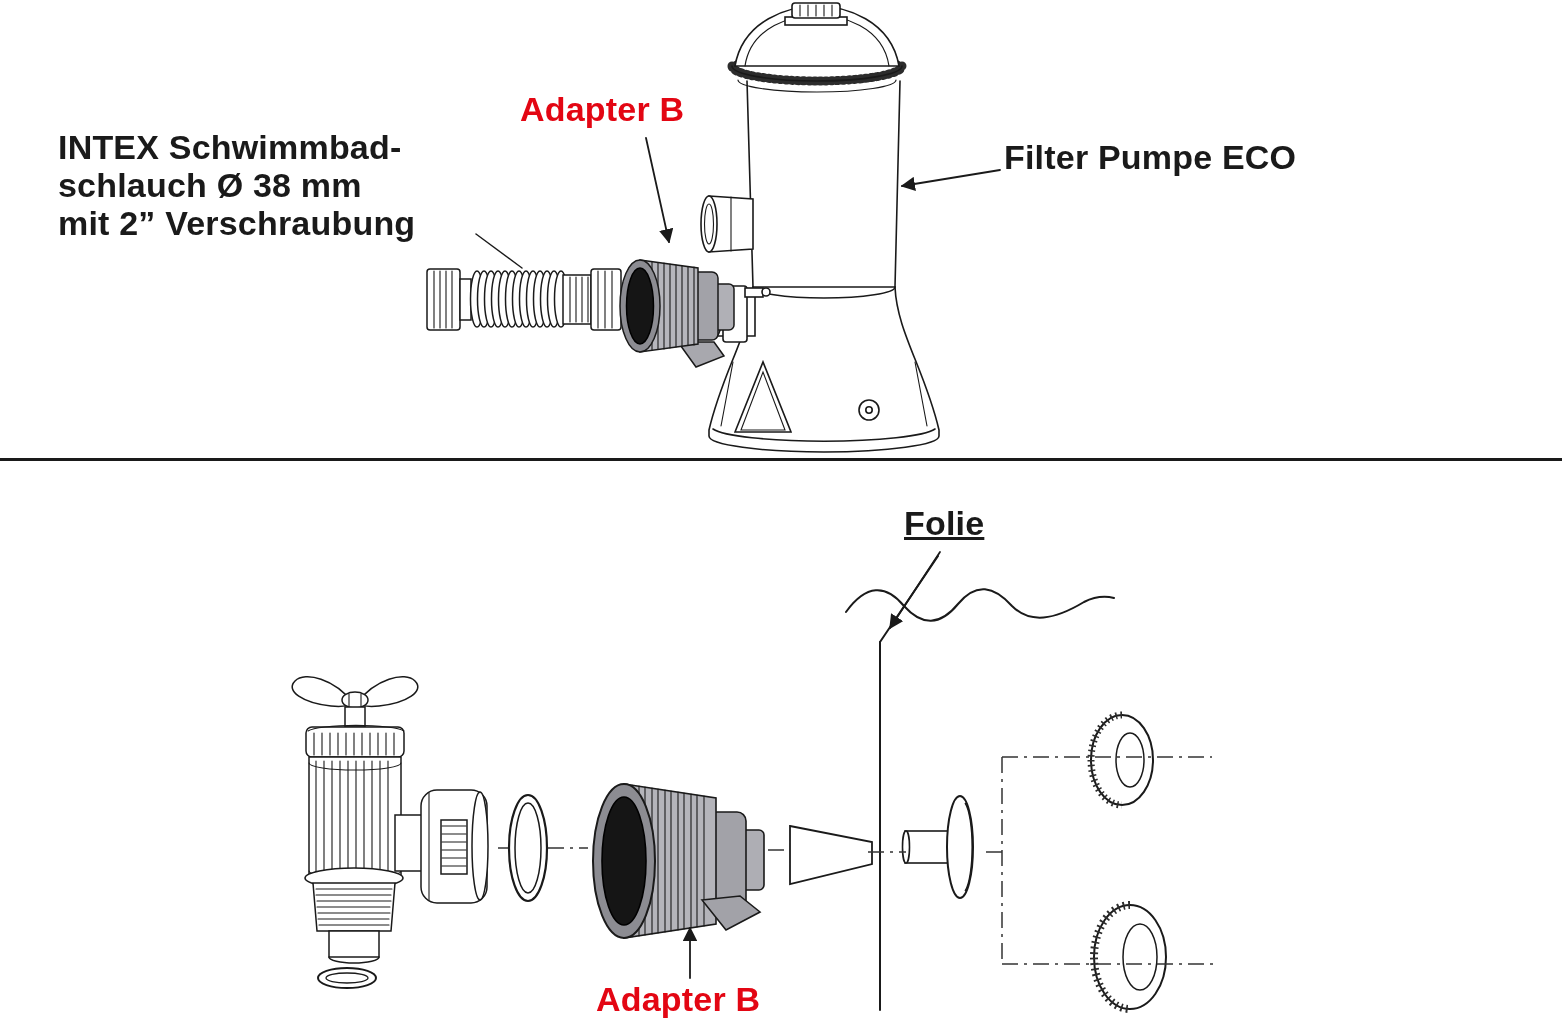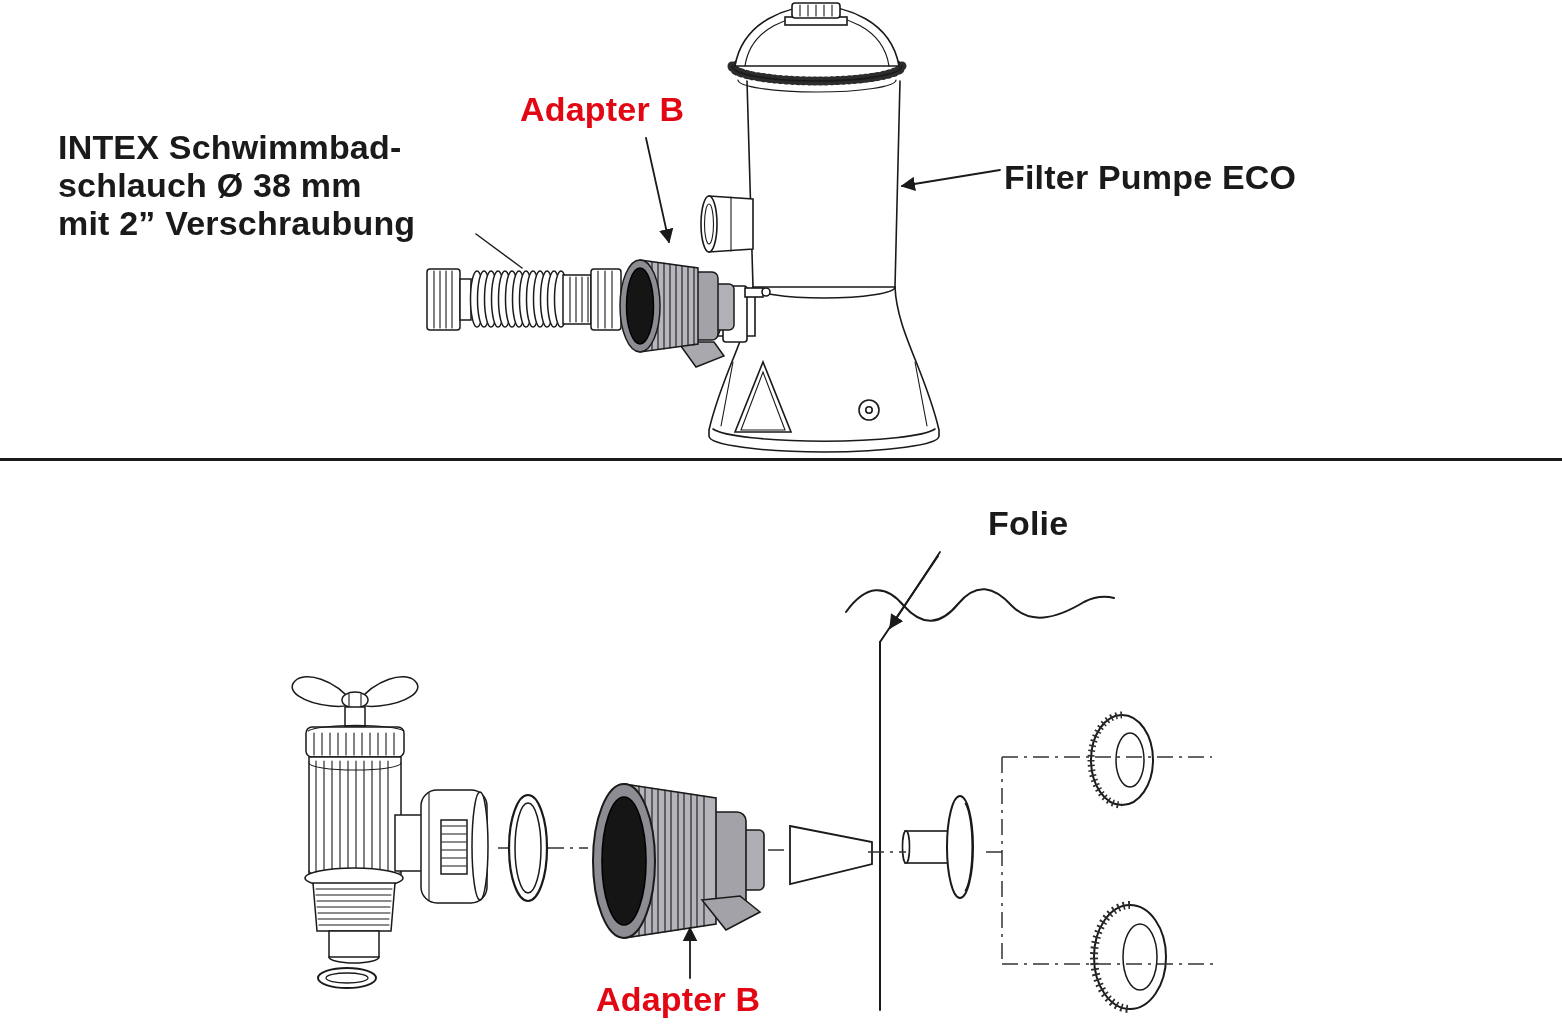--- a/index.html
+++ b/index.html
@@ -20,23 +20,23 @@
 </style>
 </head>
 <body>
 
 <div class="label center" style="left:58px; top:128px; width:424px;">INTEX Schwimmbad-
 schlauch Ø 38 mm
 mit 2” Verschraubung</div>
 
 <div class="label red" style="left:520px; top:90px;">Adapter B</div>
 
-<div class="label" style="left:1004px; top:138px;margin-top:20px;">Filter Pumpe ECO</div>
-
-<div class="label" style="left:988px; top:504px;">Folie</div>
+<div class="label" style="left:1004px; top:138px;">Filter Pumpe ECO</div>
+
+<div class="label" style="left:904px; top:504px;text-decoration:underline;">Folie</div>
 
 <div class="label red" style="left:596px; top:980px;">Adapter B</div>
 
 <div class="divider"></div>
 
 <svg class="part" style="left:693px; top:2px;" width="262" height="452" viewBox="0 0 262 452">
   <g stroke="#1a1a1a" stroke-width="1.6" fill="none" stroke-linecap="round">
 
     <path d="M60,285 C58,330 30,368 16,428 L16,434 A115 16 0 0 0 246,434 L246,428 C232,368 204,330 202,285 Z" fill="#fff"></path>
     <path d="M20,427 A113 15 0 0 0 242,427"></path>

